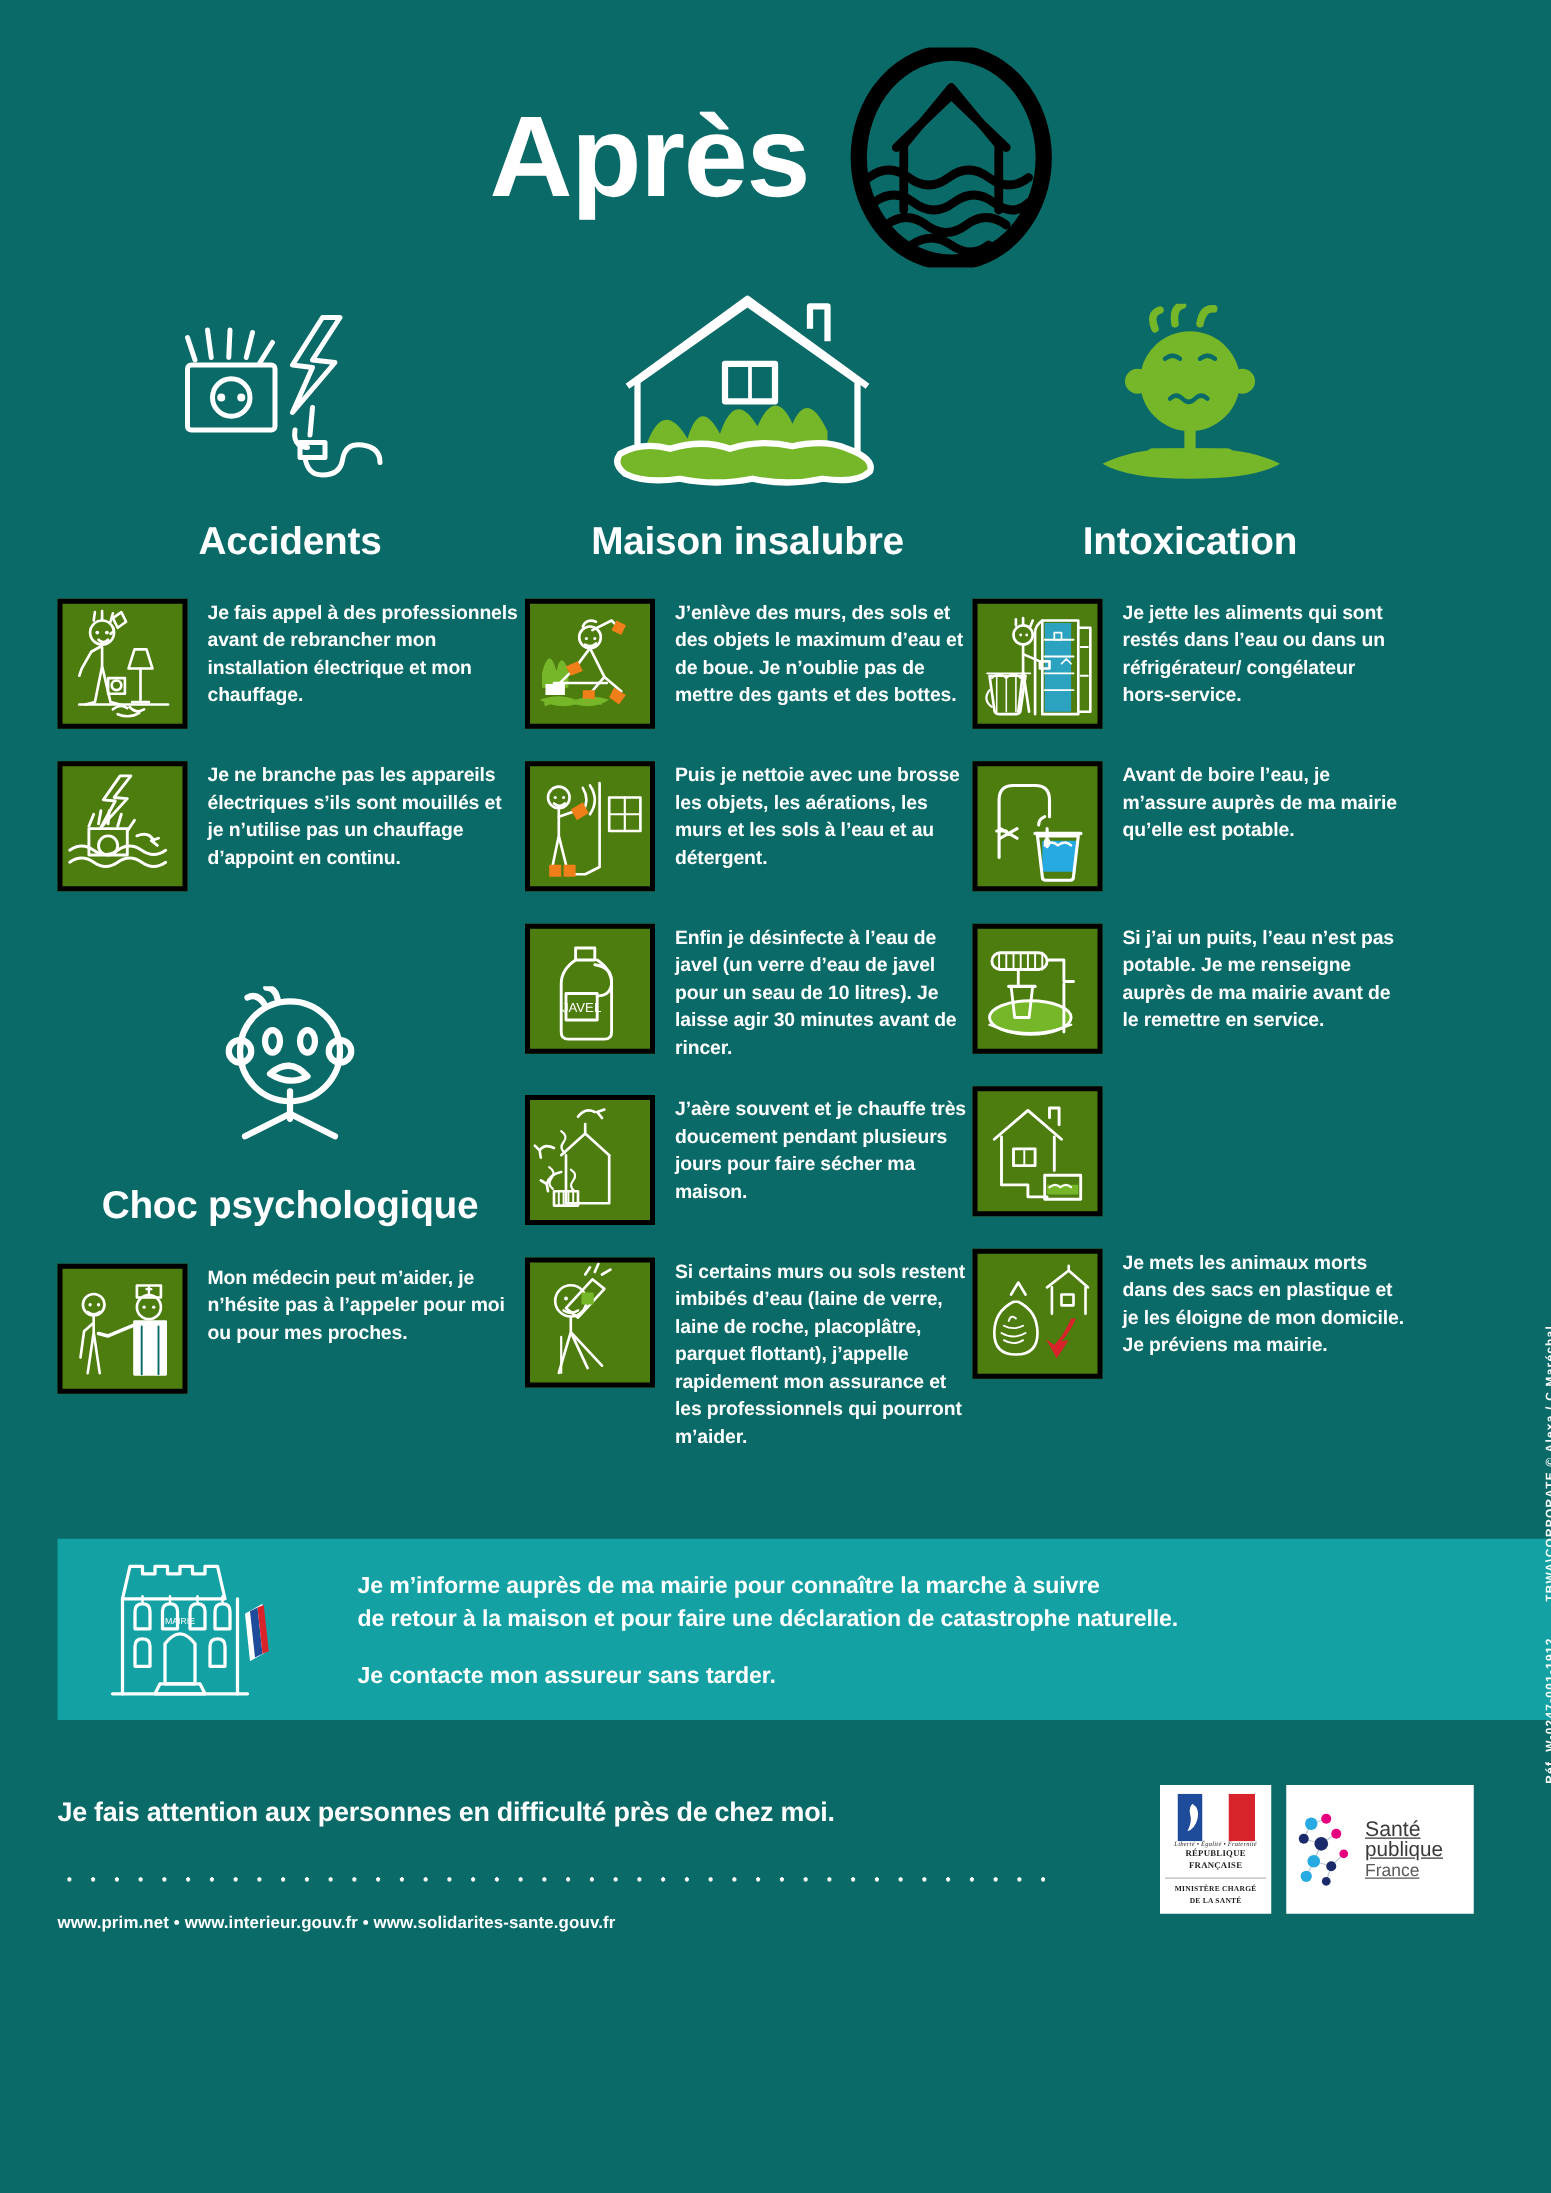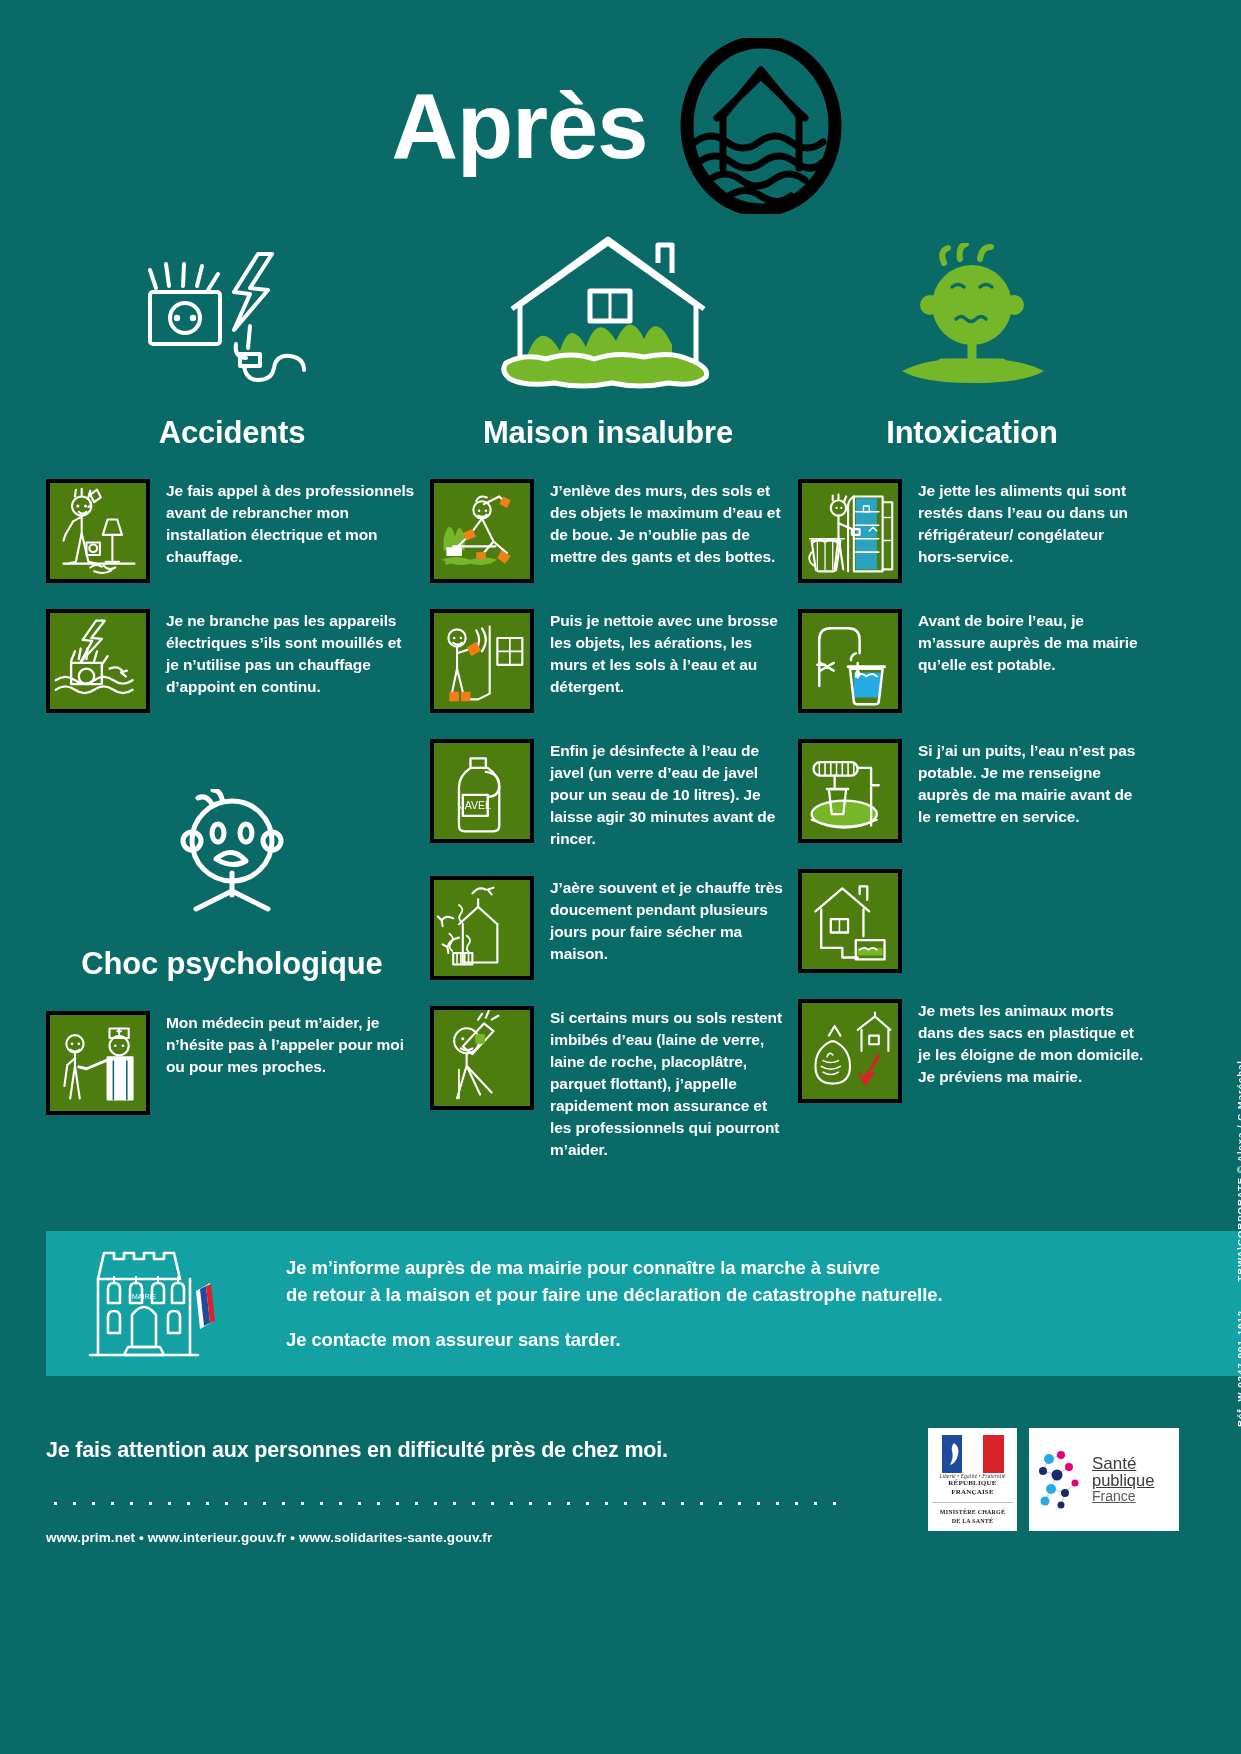--- a/index.html
+++ b/index.html
@@ -29,21 +29,21 @@
     line-height:1;
     color:#ffffff;
     white-space:nowrap;
   }
   .logo-badge { width:176px; height:176px; flex:0 0 auto; }
 
   
   .columns {
     display:flex;
     padding:0 46px;
-    gap:12px;
+    gap:2px;
   }
   .col { position:relative; }
   .col-left   { width:372px; }
   .col-mid    { width:356px; }
   .col-right  { width:348px; }
 
   .cat-icon {
     height:160px;
     display:flex;
     align-items:flex-end;

